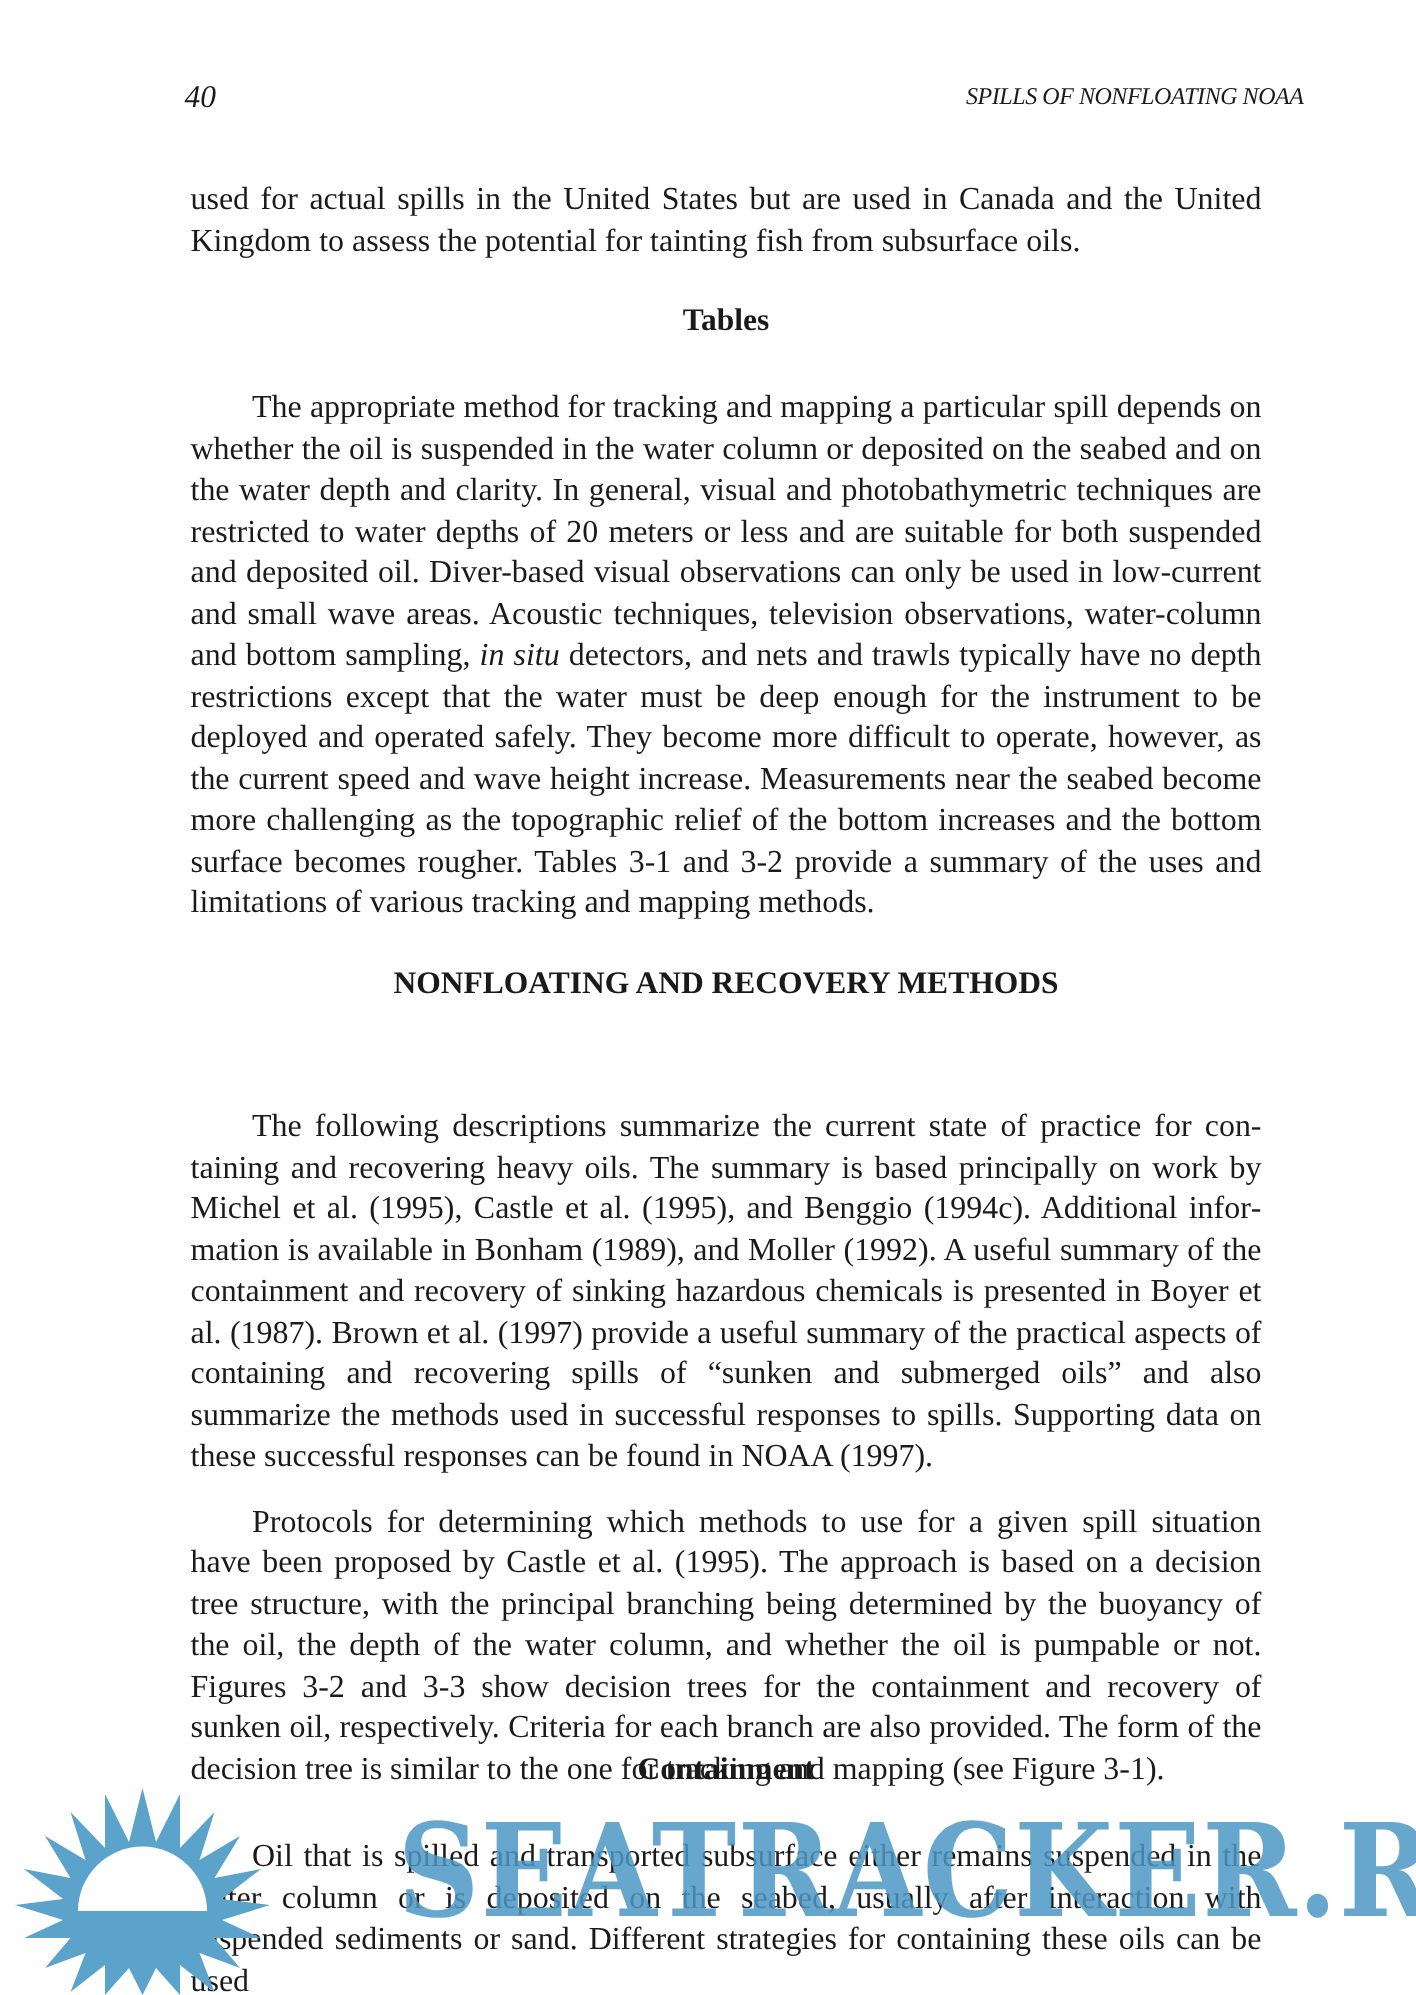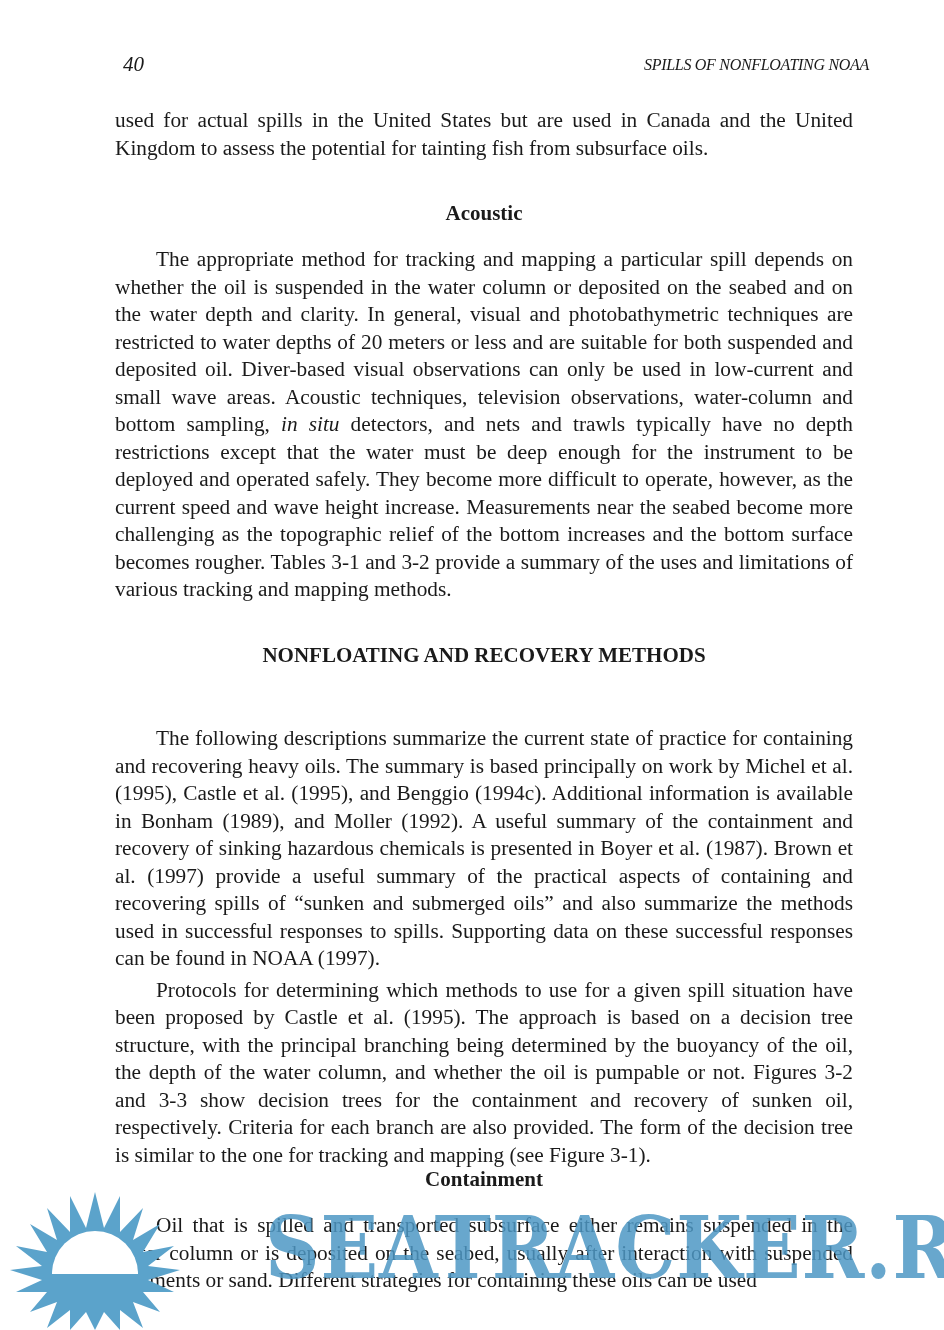--- a/index.html
+++ b/index.html
@@ -5,21 +5,21 @@
   html, body { margin: 0; padding: 0; background: #ffffff; }
   body { width: 944px; height: 1330px; position: relative; overflow: hidden;
          font-family: "Liberation Serif", "DejaVu Serif", serif; color: #1a1a1a; }
   .page { position: absolute; left: 111px; top: 0; width: 746px; }
   .running-head { position: absolute; top: 52px; left: 12px; width: 746px; height: 30px;
                   font-style: italic; text-align: right; }
   .page-number { position: absolute; left: 0; top: 0; font-size: 21px; }
   .running-title { position: absolute; right: 0; top: 4px; font-size: 16px; letter-spacing: -0.3px; }
   .body-text { position: absolute; left: 0; width: 746px; font-size: 21.3px; line-height: 27.5px;
                text-align: justify; }
-  .body-text p { margin: 4px; }
+  .body-text p { margin: 16px; }
   .indent { text-indent: 41px; }
   .heading { position: absolute; left: 0; width: 746px; text-align: center; font-weight: bold;
              font-size: 21px; }
   .watermark { position: absolute; left: 0; top: 1188px; width: 944px; height: 142px; pointer-events: none; }
   .wm-text { position: absolute; left: 265px; top: 1205px; font-family: "DejaVu Serif", serif;
              font-weight: bold; font-size: 86px; letter-spacing: 1px; color: rgba(78,152,196,0.85);
              line-height: 86px; transform: scaleX(0.88); transform-origin: left top; white-space: nowrap; }
 </style>
 </head>
 <body>
@@ -27,21 +27,21 @@
 <div class="page">
   <div class="running-head">
     <span class="page-number">40</span>
     <span class="running-title">SPILLS OF NONFLOATING NOAA</span>
   </div>
 
   <div class="body-text" style="top:103px;">
     <p>used for actual spills in the United States but are used in Canada and the United Kingdom to assess the potential for tainting fish from subsurface oils.</p>
   </div>
 
-  <div class="heading" style="top:201px;">Acoustic</div>
+  <div class="heading" style="top:201px;">Tables</div>
 
   <div class="body-text" style="top:242px;">
     <p class="indent"><span>The appropriate method for tracking and mapping a particular spill depends on whether the oil is suspended in the water column or deposited on the seabed and on the water depth and clarity. In general, visual and photobathymetric techniques are restricted to water depths of 20 meters or less and are suitable for both suspended and deposited oil. Diver-based visual observations can only be used in low-current and small wave areas. Acoustic techniques, television obser­vations, water-column and bottom sampling, </span><em>in situ</em><span> detectors, and nets and trawls typically have no depth restrictions except that the water must be deep enough for the instrument to be deployed and operated safely. They become more difficult to operate, however, as the current speed and wave height increase. Measurements near the seabed become more challenging as the topographic relief of the bottom increases and the bottom surface becomes rougher. Tables 3-1 and 3-2 provide a summary of the uses and limitations of various tracking and mapping methods.</span></p>
   </div>
 
   <div class="heading" style="top:643px;">NONFLOATING AND RECOVERY METHODS</div>
 
   <div class="body-text" style="top:721px;">
     <p class="indent">The following descriptions summarize the current state of practice for con­taining and recovering heavy oils. The summary is based principally on work by Michel et al. (1995), Castle et al. (1995), and Benggio (1994c). Additional infor­mation is available in Bonham (1989), and Moller (1992). A useful summary of the containment and recovery of sinking hazardous chemicals is presented in Boyer et al. (1987). Brown et al. (1997) provide a useful summary of the practical aspects of containing and recovering spills of “sunken and submerged oils” and also summarize the methods used in successful responses to spills. Supporting data on these successful responses can be found in NOAA (1997).</p>
     <p class="indent">Protocols for determining which methods to use for a given spill situation have been proposed by Castle et al. (1995). The approach is based on a decision tree structure, with the principal branching being determined by the buoyancy of the oil, the depth of the water column, and whether the oil is pumpable or not. Figures 3-2 and 3-3 show decision trees for the containment and recovery of sunken oil, respectively. Criteria for each branch are also provided. The form of the decision tree is similar to the one for tracking and mapping (see Figure 3-1).</p>

